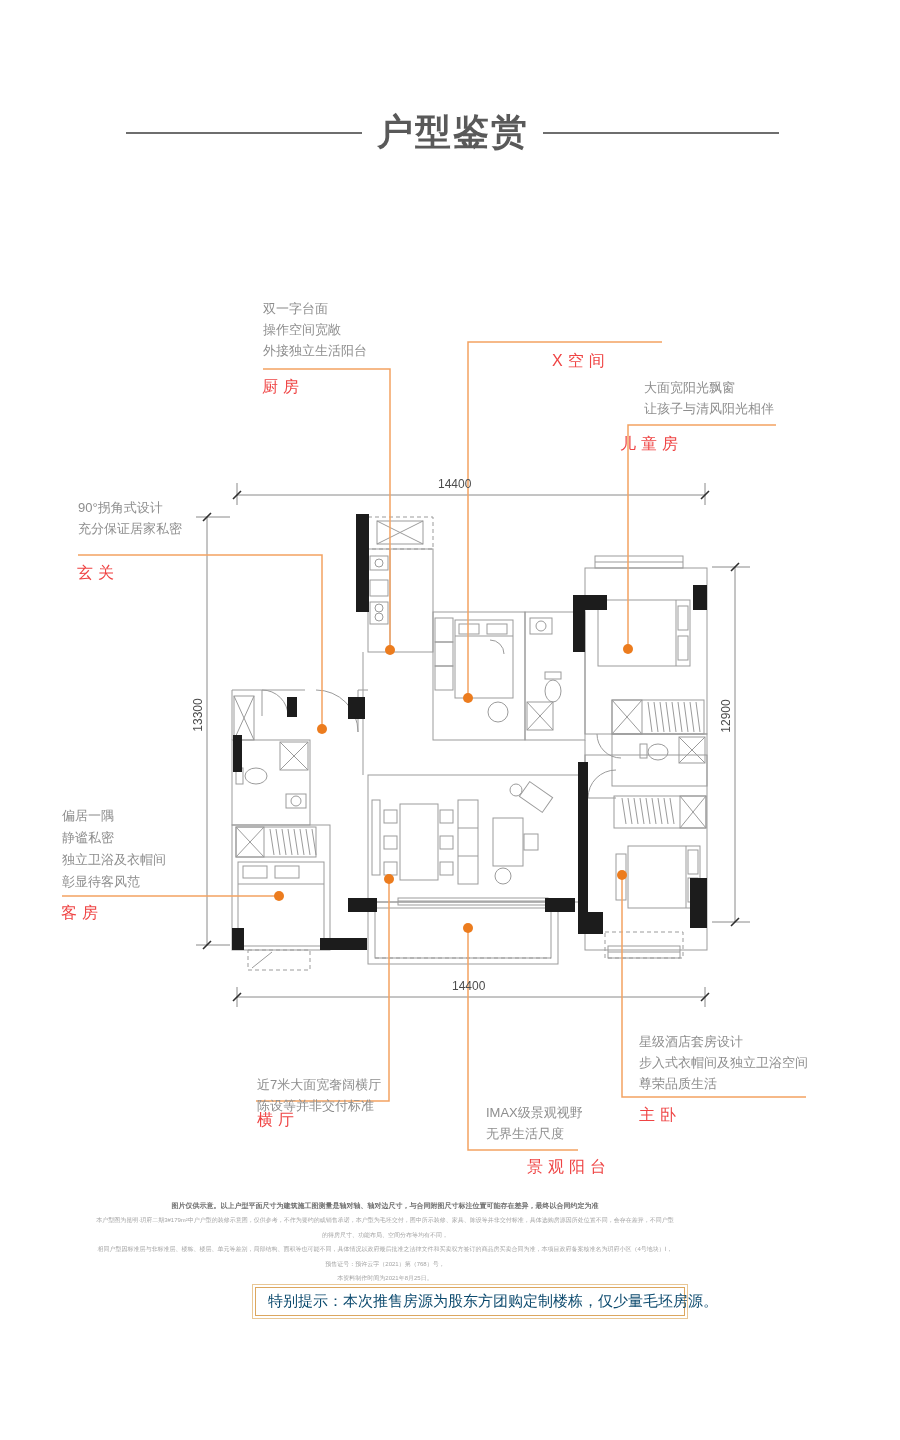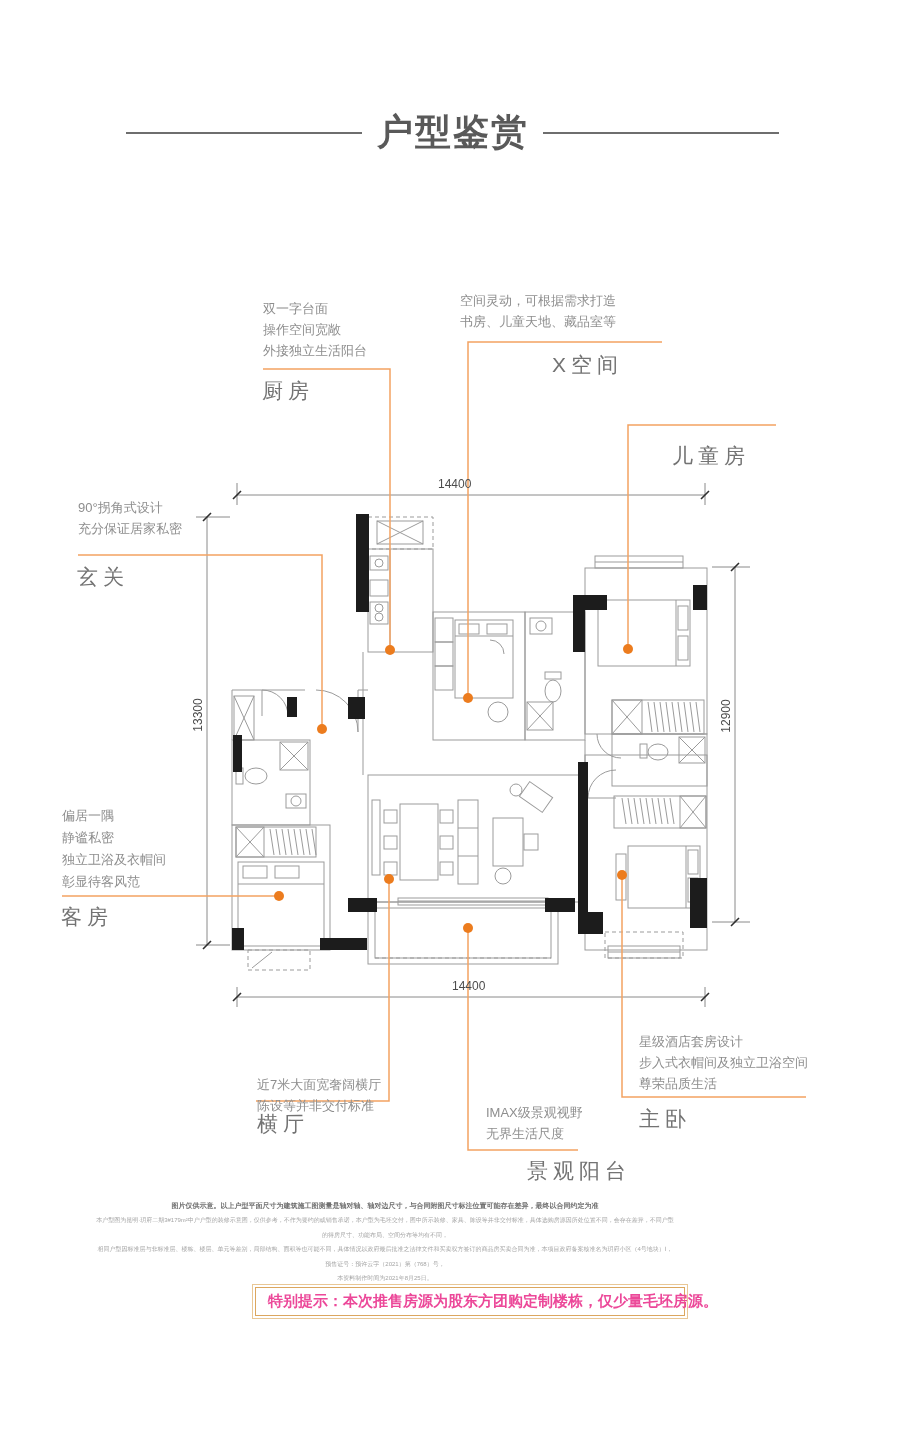--- a/index.html
+++ b/index.html
@@ -10,33 +10,33 @@
               font-size:36px;font-weight:bold;color:#595959;letter-spacing:2px;}
   .title-rule{position:absolute;top:132px;height:0;border-top:2px solid #6e6e6e;}
   .title-rule.left{left:126px;width:236px;}
   .title-rule.right{left:543px;width:236px;}
   
   .plan-svg{position:absolute;left:0;top:0;}
   
   .note{position:absolute;}
   .note p{margin:0;font-size:13px;line-height:21px;color:#8e8e8e;white-space:nowrap;}
   .note.tight p{line-height:22px;}
-  .room-label{position:absolute;font-size:21px;color:#737373;letter-spacing:5px;white-space:nowrap;}
+  .room-label{position:absolute;font-size:16px;color:#ef4444;letter-spacing:5px;white-space:nowrap;}
   
   .dim-label{position:absolute;font-size:12px;color:#4c4c4c;white-space:nowrap;}
   .dim-label.vert{transform:rotate(-90deg);transform-origin:center center;width:40px;text-align:center;}
   
   .disclaimer{position:absolute;left:95px;top:1198px;width:580px;text-align:center;}
   .disclaimer .dl1{font-size:7px;font-weight:bold;color:#6f6f6f;line-height:15px;margin:0;}
   .disclaimer .dl{font-size:6px;color:#a5a5a5;line-height:14.5px;margin:0;}
   
   .notice-box{position:absolute;left:255px;top:1287px;width:404px;padding:4px 12px;
               border:1px solid #DCA75F;outline:1px solid #E9C795;outline-offset:2px;
               text-align:center;}
-  .notice-box span{font-size:15px;font-weight:bold;color:#ec4899;white-space:nowrap;}
+  .notice-box span{font-size:15px;font-weight:normal;color:#0c4a6e;white-space:nowrap;}
 </style>
 </head>
 <body>
 
 <div class="canvas">
 
   <span class="title-rule left"></span>
   <div class="title-text">户型鉴赏</div>
   <span class="title-rule right"></span>
 
@@ -214,27 +214,27 @@
     </g>
   </svg>
 
   <div class="note" style="left:263px;top:298px;">
     <p>双一字台面</p>
     <p>操作空间宽敞</p>
     <p>外接独立生活阳台</p>
   </div>
   <div class="room-label" style="left:262px;top:377px;">厨房</div>
 
-  <div class="note" style="left:460px;top:290px;">
-    <p>空间灵动，可根据需求打造</p>
-    <p>书房、儿童天地、藏品室等</p>
-  </div>
   <div class="room-label" style="left:552px;top:351px;">X空间</div>
 
-  <div class="room-label" style="left:672px;top:434px;margin-top:8px;">儿童房</div>
+  <div class="note" style="left:644px;top:377px;">
+    <p>大面宽阳光飘窗</p>
+    <p>让孩子与清风阳光相伴</p>
+  </div>
+  <div class="room-label" style="left:620px;top:434px;">儿童房</div>
 
   <div class="note" style="left:78px;top:497px;">
     <p>90°拐角式设计</p>
     <p>充分保证居家私密</p>
   </div>
   <div class="room-label" style="left:77px;top:563px;">玄关</div>
 
   <div class="note tight" style="left:62px;top:805px;">
     <p>偏居一隅</p>
     <p>静谧私密</p>

